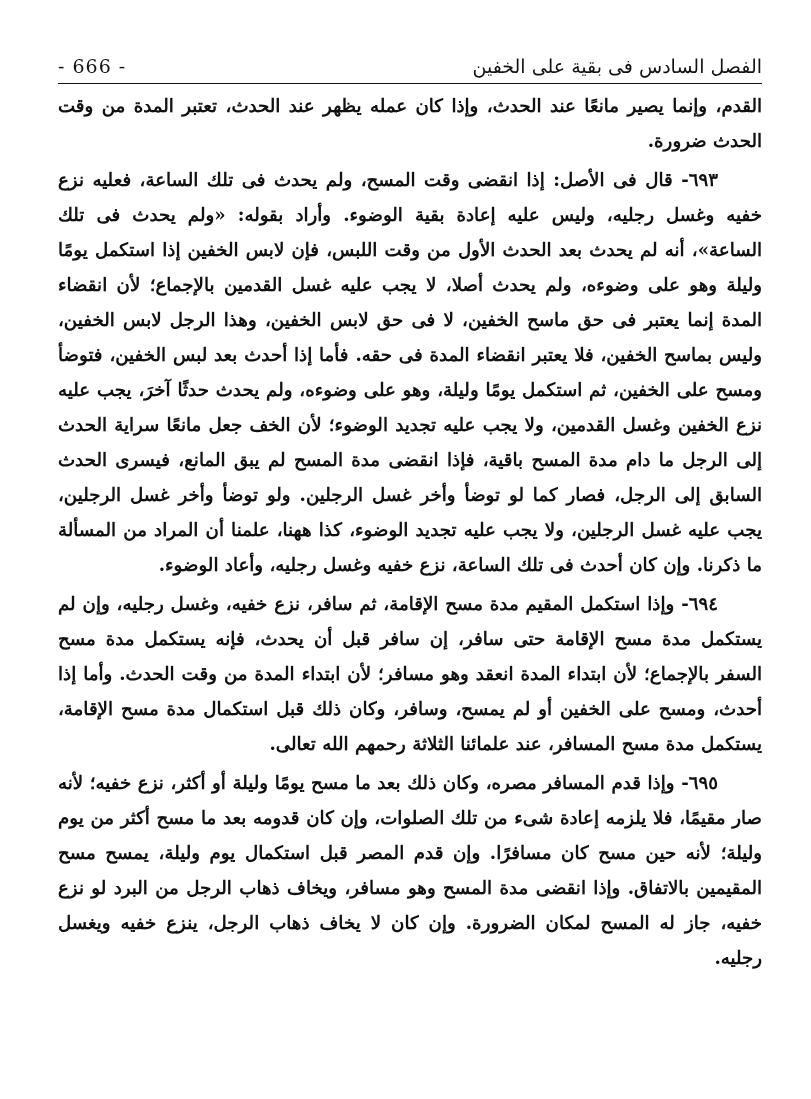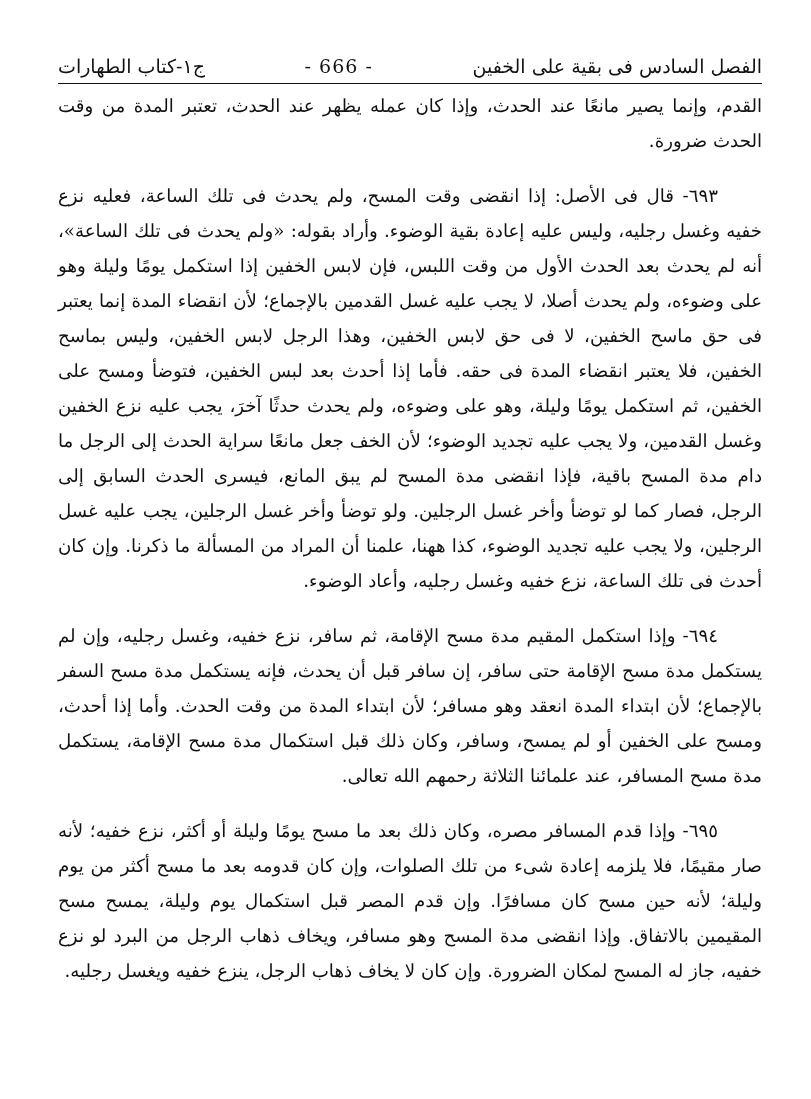--- a/index.html
+++ b/index.html
@@ -43,38 +43,38 @@
     }
     .body-text {
       margin-top: 4px;
       font-size: 18.2px;
       line-height: 35px;
       text-align: justify;
       text-align-last: right;
     }
     .body-text p {
       margin: 0;
+      font-weight: bold;
     }
     .body-text p.indent {
       text-indent: 44px;
     }
     .body-text p.gap {
-      margin-top: 20px;
+      margin-top: 4px;
     }
   </style>
 </head>
 <body>
 
 <div class="page">
   <div class="running-head">
     <span>الفصل السادس فى بقية على الخفين</span>
     <span class="mid">
       <span class="pg">- 666 -</span>
     </span>
-    <span>ج١-كتاب الطهارات</span>
   </div>
 
   <div class="body-text">
     <p>القدم، وإنما يصير مانعًا عند الحدث، وإذا كان عمله يظهر عند الحدث، تعتبر المدة من وقت الحدث ضرورة.</p>
     <p class="indent gap">٦٩٣- قال فى الأصل: إذا انقضى وقت المسح، ولم يحدث فى تلك الساعة، فعليه نزع خفيه وغسل رجليه، وليس عليه إعادة بقية الوضوء. وأراد بقوله: «ولم يحدث فى تلك الساعة»، أنه لم يحدث بعد الحدث الأول من وقت اللبس، فإن لابس الخفين إذا استكمل يومًا وليلة وهو على وضوءه، ولم يحدث أصلا، لا يجب عليه غسل القدمين بالإجماع؛ لأن انقضاء المدة إنما يعتبر فى حق ماسح الخفين، لا فى حق لابس الخفين، وهذا الرجل لابس الخفين، وليس بماسح الخفين، فلا يعتبر انقضاء المدة فى حقه. فأما إذا أحدث بعد لبس الخفين، فتوضأ ومسح على الخفين، ثم استكمل يومًا وليلة، وهو على وضوءه، ولم يحدث حدثًا آخرَ، يجب عليه نزع الخفين وغسل القدمين، ولا يجب عليه تجديد الوضوء؛ لأن الخف جعل مانعًا سراية الحدث إلى الرجل ما دام مدة المسح باقية، فإذا انقضى مدة المسح لم يبق المانع، فيسرى الحدث السابق إلى الرجل، فصار كما لو توضأ وأخر غسل الرجلين. ولو توضأ وأخر غسل الرجلين، يجب عليه غسل الرجلين، ولا يجب عليه تجديد الوضوء، كذا ههنا، علمنا أن المراد من المسألة ما ذكرنا. وإن كان أحدث فى تلك الساعة، نزع خفيه وغسل رجليه، وأعاد الوضوء.</p>
     <p class="indent gap">٦٩٤- وإذا استكمل المقيم مدة مسح الإقامة، ثم سافر، نزع خفيه، وغسل رجليه، وإن لم يستكمل مدة مسح الإقامة حتى سافر، إن سافر قبل أن يحدث، فإنه يستكمل مدة مسح السفر بالإجماع؛ لأن ابتداء المدة انعقد وهو مسافر؛ لأن ابتداء المدة من وقت الحدث. وأما إذا أحدث، ومسح على الخفين أو لم يمسح، وسافر، وكان ذلك قبل استكمال مدة مسح الإقامة، يستكمل مدة مسح المسافر، عند علمائنا الثلاثة رحمهم الله تعالى.</p>
     <p class="indent gap">٦٩٥- وإذا قدم المسافر مصره، وكان ذلك بعد ما مسح يومًا وليلة أو أكثر، نزع خفيه؛ لأنه صار مقيمًا، فلا يلزمه إعادة شىء من تلك الصلوات، وإن كان قدومه بعد ما مسح أكثر من يوم وليلة؛ لأنه حين مسح كان مسافرًا. وإن قدم المصر قبل استكمال يوم وليلة، يمسح مسح المقيمين بالاتفاق. وإذا انقضى مدة المسح وهو مسافر، ويخاف ذهاب الرجل من البرد لو نزع خفيه، جاز له المسح لمكان الضرورة. وإن كان لا يخاف ذهاب الرجل، ينزع خفيه ويغسل رجليه.</p>
   </div>
 </div>
 

